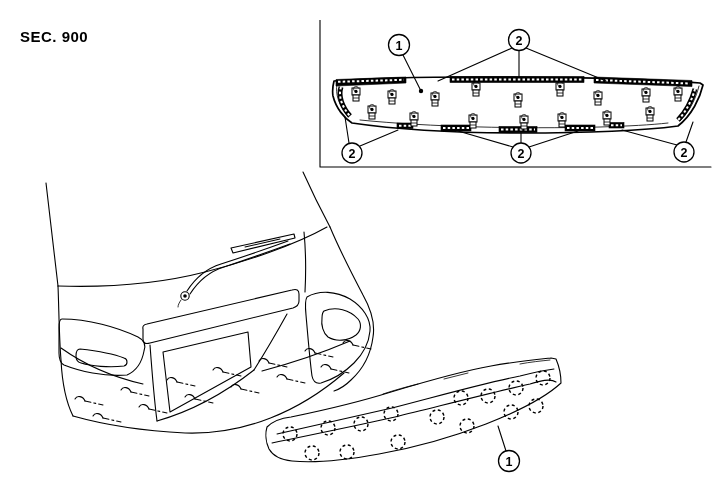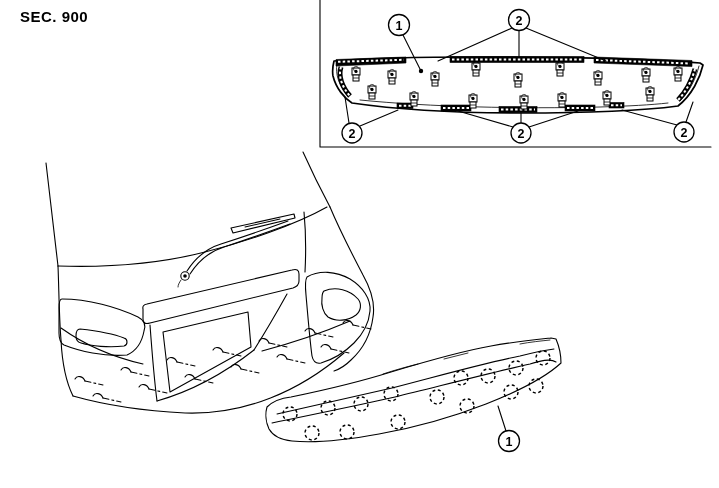--- a/index.html
+++ b/index.html
@@ -1,17 +1,17 @@
 <!DOCTYPE html>
 <html><head>
 <meta charset="utf-8">
 <style>
   html,body{margin:0;padding:0;background:#fff;}
   #stage{position:relative;width:719px;height:464px;background:#fff;overflow:hidden;
-         font-family:"Liberation Sans",sans-serif;}
+         font-family:"Liberation Sans",sans-serif;margin-top:20px;}
   #sec-label{position:absolute;left:20px;top:8px;font-size:15px;font-weight:bold;
              color:#000;letter-spacing:.5px;}
   svg{position:absolute;left:0;top:0;color:#000;}
   .ln{fill:none;stroke:currentColor;stroke-width:1.1;stroke-linecap:round;stroke-linejoin:round;}
   .thk{stroke-width:1.7;}
   .thin{stroke-width:.8;}
   .wfill{fill:#fff;stroke:currentColor;stroke-width:1.1;stroke-linejoin:round;}
   .hole{fill:none;stroke:currentColor;stroke-width:1.4;stroke-dasharray:3 2.6;}
   .tape{fill:currentColor;stroke:currentColor;stroke-width:.6;}
   .tape-dash{fill:none;stroke:#fff;stroke-width:2;stroke-dasharray:2.5 2.2;}

